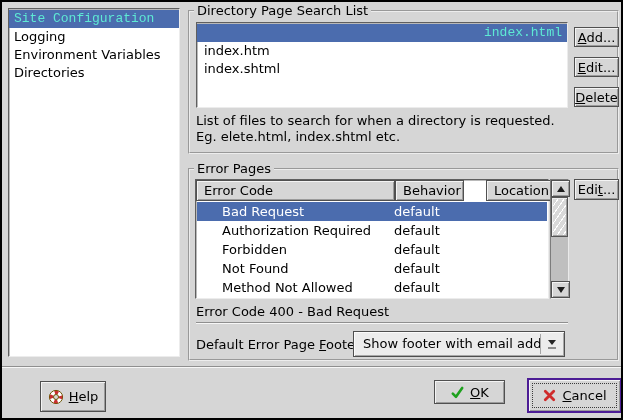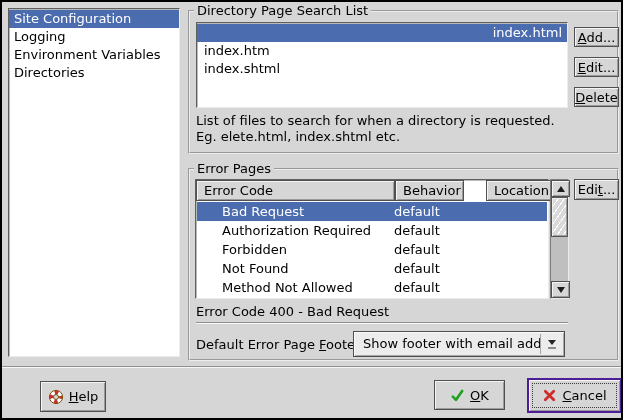--- a/index.html
+++ b/index.html
@@ -26,21 +26,21 @@
     border:1px solid;
     border-color:#5f5f5f #ececec #ececec #5f5f5f;
     box-shadow: inset 1px 1px 0 #b9b9b9;
   }
   .frame { border:2px groove #ededed; }
   .frame-label { position:absolute; background:var(--window_bg,#d6d6d6); padding:0 3px; line-height:15px; white-space:nowrap; }
   .hsep { height:0; border-top:1px solid #8f8f8f; border-bottom:1px solid #f7f7f7; }
 
   
   .list-item { height:18px; line-height:18px; padding:0 5px; white-space:nowrap; }
-  .list-item.selected { background:var(--selection,#4b6cae); color:#ffffff; }
+  .list-item.selected { background:var(--selection,#4b6cae); color:#5eead4;font-family:Liberation Mono, monospace; }
 
   
   .btn { display:flex; align-items:center; justify-content:center; gap:5px; cursor:default; white-space:nowrap; }
   .btn .ic { display:flex; align-items:center; }
   .default-btn { border:2px solid #4c1d95; box-shadow: inset 1px 1px 0 #f4f4f4, inset -1px -1px 0 #9b9b9b; }
   .focus-ring { position:absolute; inset:3px; border:1px dotted #3c3c3c; pointer-events:none; }
 
   
   .th { line-height:19px; padding:0 0 0 7px; overflow:hidden; }
   .trow { display:flex; height:19px; line-height:19px; width:350px; }
@@ -177,21 +177,21 @@
     <span class="ic">
       <svg width="16" height="16" viewBox="0 0 16 16">
         <circle cx="8" cy="8" r="6.6" fill="#ffffff" stroke="#6b5500" stroke-width="1"></circle>
         <circle cx="8" cy="8" r="4.5" fill="none" stroke="#c62f2f" stroke-width="3.6" stroke-dasharray="3.53 3.53" stroke-dashoffset="1.77"></circle>
         <circle cx="8" cy="8" r="2.5" fill="#d6d6d6" stroke="#6b5500" stroke-width="1"></circle>
       </svg>
     </span>
     <span><span class="mn">H</span><span>elp</span></span>
   </div>
 
-  <div class="abs raised btn" style="left:432px;top:378px;width:71px;height:30px;">
+  <div class="abs raised btn" style="left:432px;top:378px;width:71px;height:24px;">
     <span class="ic">
       <svg width="15" height="15" viewBox="0 0 16 16">
         <path d="M3 9.2 L6.4 12.6 L13 3.2" fill="none" stroke="#1ea11e" stroke-width="2.8" stroke-linecap="round" stroke-linejoin="round"></path>
       </svg>
     </span>
     <span><span class="mn">O</span><span>K</span></span>
   </div>
 
   <div class="abs raised btn default-btn" style="left:525px;top:376px;width:95px;height:35px;">
     <div class="focus-ring"></div>

